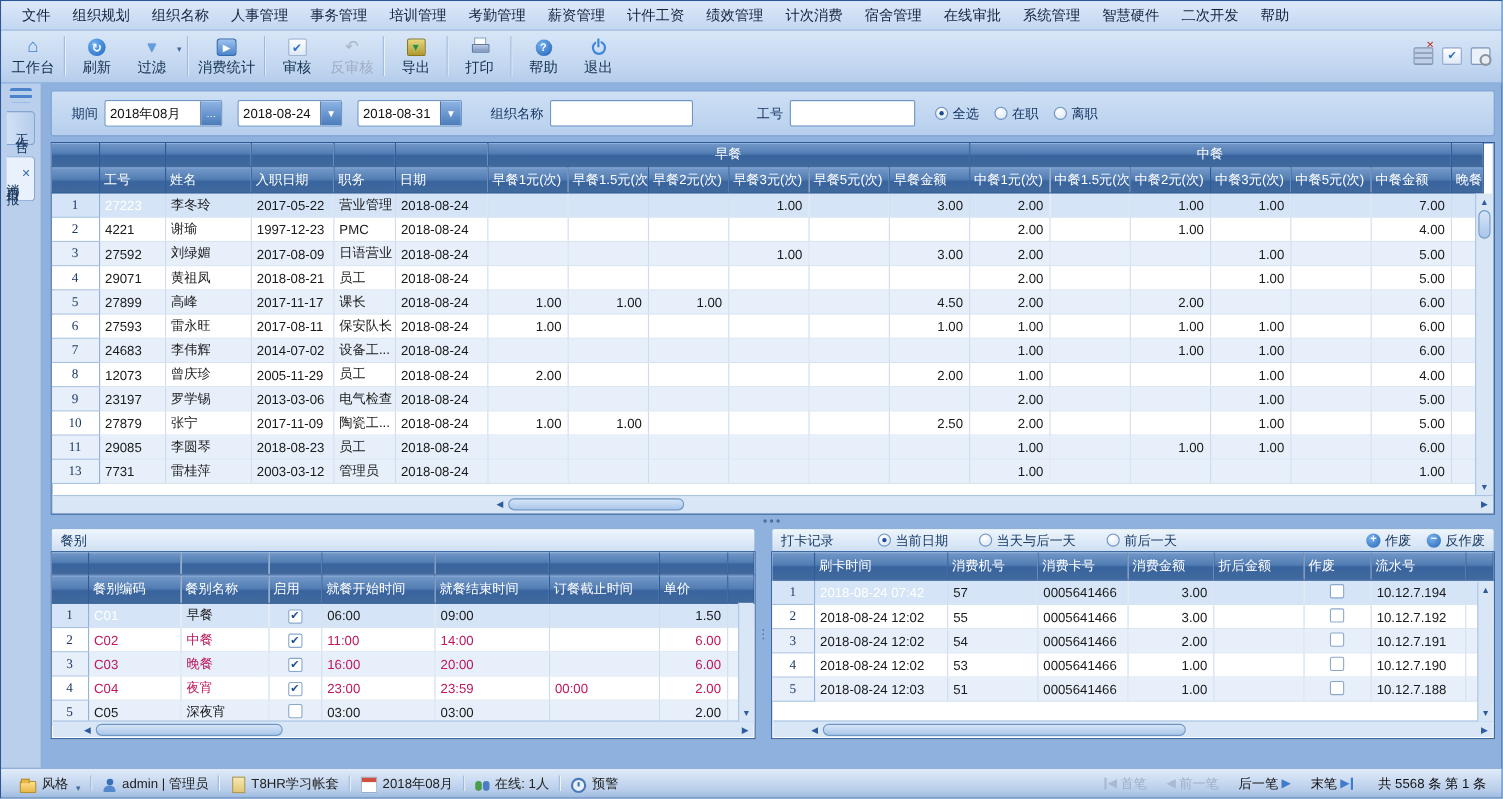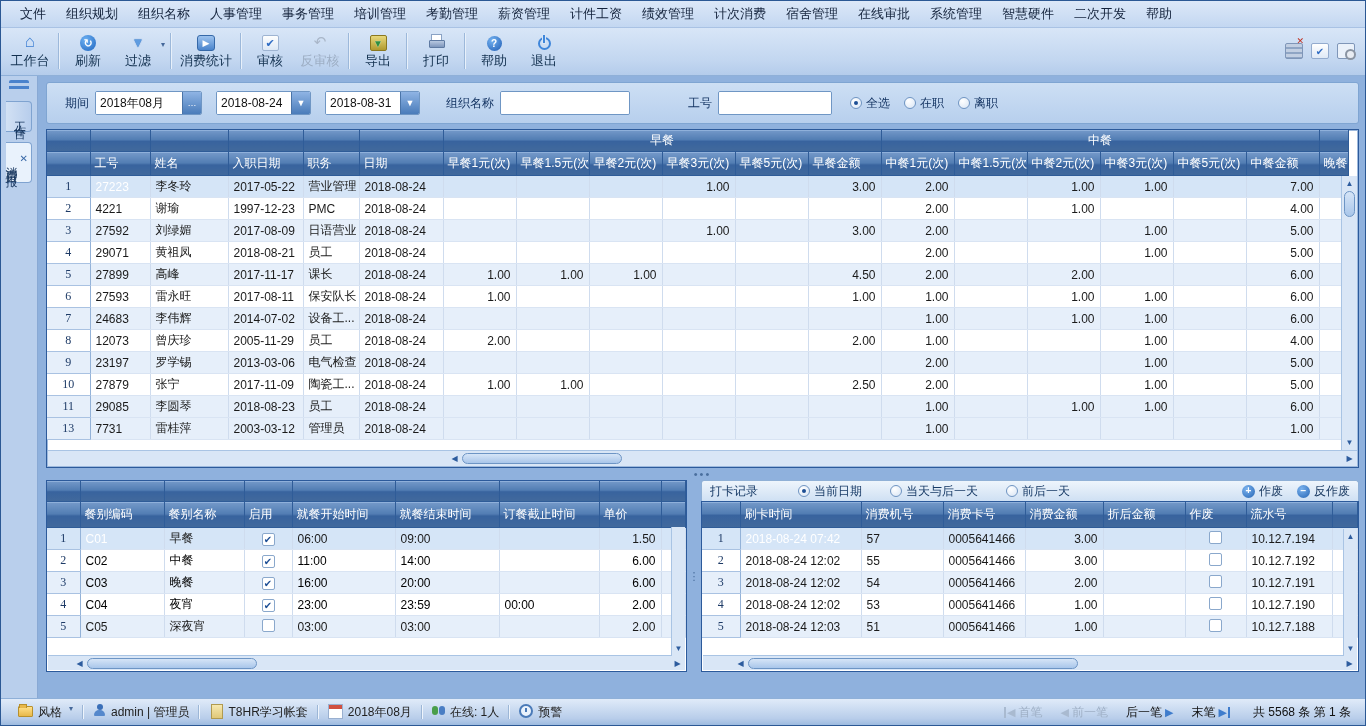--- a/index.html
+++ b/index.html
@@ -117,21 +117,21 @@
   table.grid td{height:21px;padding:0 5px;border-right:1px solid #cfdcee;border-bottom:1px solid #d9e4f3;
     white-space:nowrap;overflow:hidden;color:#1a1a1a;}
   table.grid td.num{text-align:right;}
   table.grid tr.odd td{background:#e6effa;}
   table.grid tr.even td{background:#ffffff;}
   table.grid tr.selrow td{background:#d5e5f7;}
   table.grid td.rownum{background:linear-gradient(180deg,#d7e5f6,#b9cfec);border-right:1px solid #93b2d8;
     border-bottom:1px solid #a9c2e2;color:#1d3a66;text-align:center;
     font-family:"Liberation Serif","DejaVu Serif",serif;}
   table.grid td.selcell{background:#5d7ca6;color:#fff;}
-  table.grid td.redtx, table.grid td.redtx *{color:#000000;}
+  table.grid td.redtx, table.grid td.redtx *{color:#be185d;}
   
   .hscroll{position:absolute;left:1px;right:1px;bottom:1px;height:15px;background:#d9e6f6;
     border-top:1px solid #a9c4e4;display:flex;align-items:center;}
   .vscroll{position:absolute;top:46px;right:1px;bottom:17px;width:15px;background:#d9e6f6;
     border-left:1px solid #a9c4e4;display:flex;flex-direction:column;align-items:center;}
   .sarrow{color:#2d5c9e;font-size:8px;width:15px;height:15px;display:flex;align-items:center;justify-content:center;flex:0 0 auto;}
   .sthumb{background:linear-gradient(180deg,#d6e5f7,#a9c6ea);border:1px solid #6d95c5;border-radius:7px;box-sizing:border-box;}
   .sthumb.h{height:11px;}
   .sthumb.v{width:11px;}
   .hspacer{flex:0 0 auto;height:100%;}
@@ -155,21 +155,21 @@
   .cap-btns{margin-left:auto;display:flex;gap:14px;align-items:center;}
   .cap-btn{display:flex;align-items:center;gap:4px;color:#16365e;}
   .circ{width:13px;height:13px;border-radius:50%;color:#fff;font-size:10px;font-weight:bold;line-height:1;
     background:radial-gradient(circle at 35% 30%,#7ab2ee,#2565b4);display:flex;align-items:center;justify-content:center;}
   .cbx{width:13px;height:13px;border:1px solid #8aa8cc;border-radius:2px;background:#fff;display:inline-flex;
     align-items:center;justify-content:center;font-size:10px;color:#1d4e94;box-sizing:border-box;}
   .cbx.on::before{content:'✔';}
   
   .statusbar{height:26px;flex:0 0 26px;background:linear-gradient(180deg,#e0ebf9,#b8cdea 75%,#9dbbe0);
     border-top:1px solid #8fb0d8;display:flex;align-items:center;padding:0 8px;color:#222;position:relative;}
-  .st-item{display:flex;align-items:flex-start;gap:5px;padding:0 9px;}
+  .st-item{display:flex;align-items:flex-end;gap:5px;padding:0 9px;}
   .st-sep{width:1px;height:14px;background:#9cb6d6;border-right:1px solid #eef4fc;}
   .st-drop{color:#46689a;font-size:8px;margin-left:2px;}
   .si{width:13px;height:13px;position:relative;display:inline-block;}
   .si-style{background:linear-gradient(180deg,#ffe08a,#e8b84a);border:1px solid #b8902c;border-radius:1px;margin-top:2px;height:9px;}
   .si-style::before{content:'';position:absolute;left:0;top:-3px;width:6px;height:3px;background:#e8b84a;border:1px solid #b8902c;border-bottom:0;}
   .si-user::before{content:'';position:absolute;left:3.5px;top:0;width:6px;height:6px;border-radius:50%;background:#3a6fb8;}
   .si-user::after{content:'';position:absolute;left:1px;top:6px;width:11px;height:6px;border-radius:5px 5px 1px 1px;background:#5588cc;}
   .si-note{background:linear-gradient(180deg,#f6e8b0,#e0c878);border:1px solid #b09a50;width:10px;margin-left:2px;}
   .si-cal{background:#fff;border:1px solid #9ab0d0;}
   .si-cal::before{content:'';position:absolute;left:0;top:0;right:0;height:4px;background:#d05040;}
@@ -663,20 +663,23 @@
           <span class="sthumb h" style="width:160px"></span>
           <span class="sflex"></span>
           <span class="sarrow">▶</span>
         </div>
       </div>
 
       <div class="hsplit">•••</div>
 
       <div class="bottomrow">
         <div class="panel meal-panel">
+          <div class="panel-cap">
+            <span>餐别</span>
+          </div>
           <div class="panel-body">
             <table class="grid small">
               <colgroup id="meal-cols">
                   <col style="width: 33px;">
                   <col style="width: 84px;">
                   <col style="width: 80px;">
                   <col style="width: 48px;">
                   <col style="width: 103px;">
                   <col style="width: 104px;">
                   <col style="width: 100px;">

